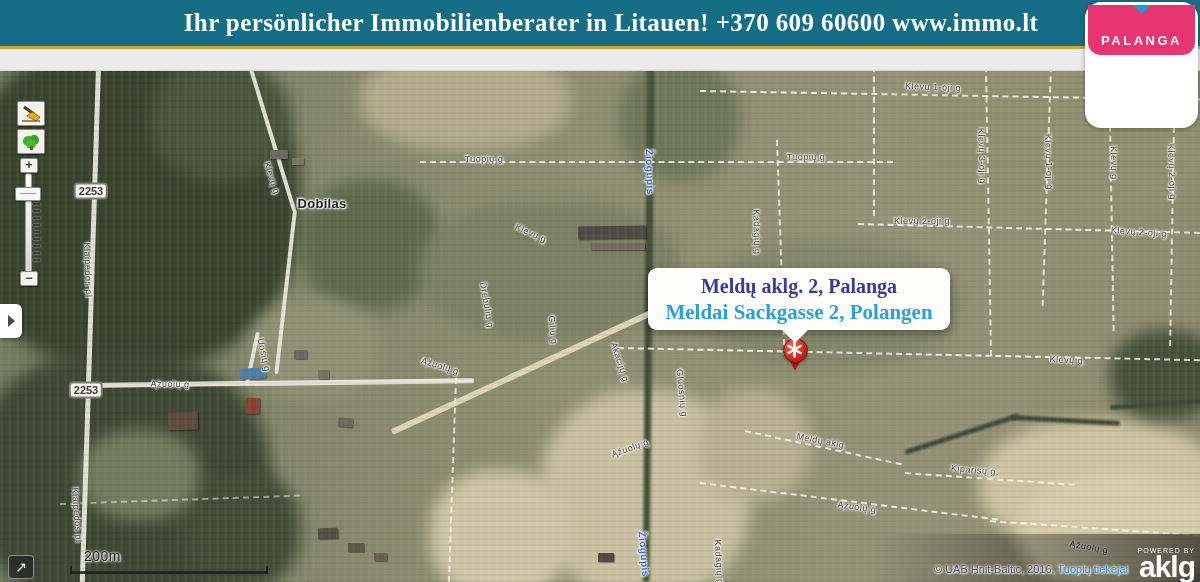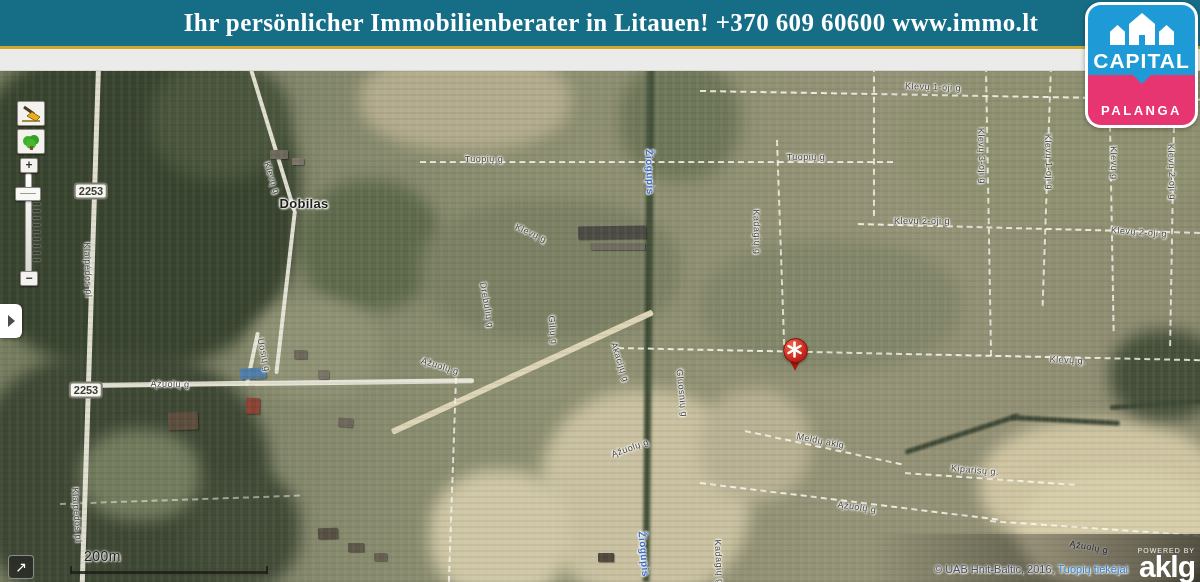--- a/index.html
+++ b/index.html
@@ -168,21 +168,21 @@
     <div class="bld auto-deco" style="left:270px;top:150px;width:18px;height:9px;background:#6e675c;"></div>
     <div class="bld auto-deco" style="left:292px;top:158px;width:12px;height:7px;background:#7d7568;"></div>
     <div class="bld auto-deco" style="left:318px;top:528px;width:20px;height:11px;background:#564f42;transform:rotate(-2deg);"></div>
     <div class="bld auto-deco" style="left:348px;top:543px;width:16px;height:9px;background:#5e5748;"></div>
     <div class="bld auto-deco" style="left:374px;top:553px;width:13px;height:8px;background:#665f50;"></div>
     <div class="bld auto-deco" style="left:598px;top:553px;width:16px;height:9px;background:#50493c;"></div>
 
   <span class="maplabel" style="left: 88px; top: 270px; transform: translate(-50%, -50%) rotate(88deg);">Klaipėdos pl</span>
       <span class="maplabel" style="left: 77px; top: 515px; transform: translate(-50%, -50%) rotate(86deg);">Klaipėdos pl</span>
       <span class="maplabel" style="left: 272px; top: 178px; transform: translate(-50%, -50%) rotate(72deg);">Klevų g</span>
-      <span class="maplabel settlement" style="left: 304px; top: 203px; transform: translate(-50%, -50%) rotate(0deg);">Dobilas</span>
+      <span class="maplabel settlement" style="left: 322px; top: 203px; transform: translate(-50%, -50%) rotate(0deg);">Dobilas</span>
       <span class="maplabel" style="left: 484px; top: 159px; transform: translate(-50%, -50%) rotate(0deg);">Tuopių g</span>
       <span class="maplabel" style="left: 806px; top: 157px; transform: translate(-50%, -50%) rotate(0deg);">Tuopių g</span>
       <span class="maplabel water" style="left: 650px; top: 172px; transform: translate(-50%, -50%) rotate(88deg);">Žiogupis</span>
       <span class="maplabel water" style="left: 644px; top: 554px; transform: translate(-50%, -50%) rotate(85deg);">Žiogupis</span>
       <span class="maplabel" style="left: 531px; top: 233px; transform: translate(-50%, -50%) rotate(24deg);">Klevų g</span>
       <span class="maplabel" style="left: 933px; top: 87px; transform: translate(-50%, -50%) rotate(2deg);">Klevų 1-oji g</span>
       <span class="maplabel" style="left: 982px; top: 156px; transform: translate(-50%, -50%) rotate(88deg);">Klevų 3-oji g</span>
       <span class="maplabel" style="left: 1049px; top: 162px; transform: translate(-50%, -50%) rotate(88deg);">Klevų 1-oji g</span>
       <span class="maplabel" style="left: 1114px; top: 163px; transform: translate(-50%, -50%) rotate(88deg);">Klevų g</span>
       <span class="maplabel" style="left: 1172px; top: 172px; transform: translate(-50%, -50%) rotate(88deg);">Klevų 2-oji g</span>
@@ -211,20 +211,24 @@
   <div class="marker">
     <svg width="21" height="21" viewBox="0 0 21 21" style="position:absolute;left:0;top:0;">
       <g stroke="#ffffff" stroke-width="2.6" stroke-linecap="round">
         <line x1="10.5" y1="3.5" x2="10.5" y2="17.5"></line>
         <line x1="4.5" y1="7" x2="16.5" y2="14"></line>
         <line x1="16.5" y1="7" x2="4.5" y2="14"></line>
       </g>
     </svg>
   </div>
 
+  <div class="popup">
+    <div class="l1">Meldų aklg. 2, Palanga</div>
+    <div class="l2">Meldai Sackgasse 2, Polangen</div>
+  </div>
 
   <button class="toolbtn" style="top:101px;">
     <svg width="24" height="20" viewBox="0 0 24 20">
       <line x1="5" y1="3" x2="15" y2="10" stroke="#4a3a20" stroke-width="3"></line>
       <path d="M13 8 L21 13 L17 17 L8 12 Z" fill="#eead1e" stroke="#8a6a10"></path>
       <line x1="3" y1="17" x2="21" y2="17" stroke="#8a6a10" stroke-width="1.5"></line>
     </svg>
   </button>
   <button class="toolbtn" style="top:129px;">
     <svg width="24" height="20" viewBox="0 0 24 20">
@@ -261,27 +265,19 @@
     <div class="word">aklg</div>
   </div>
 
   <div class="banner">
     <h1>Ihr persönlicher Immobilienberater in Litauen! +370 609 60600 www.immo.lt</h1>
   </div>
   <div class="goldline"></div>
   <div class="graystrip"></div>
 
   <div class="logo">
-    <div class="blue">
-      <div class="house h-left"></div>
-      <div class="house h-mid">
-          <div class="door"></div>
-        </div>
-      <div class="house h-right"></div>
-      <div class="brand">CAPITAL</div>
-    </div>
     <div class="pink">
       <div class="notch"></div>
       <div class="city">PALANGA</div>
     </div>
   </div>
 
 </div>
 
 </body></html>

